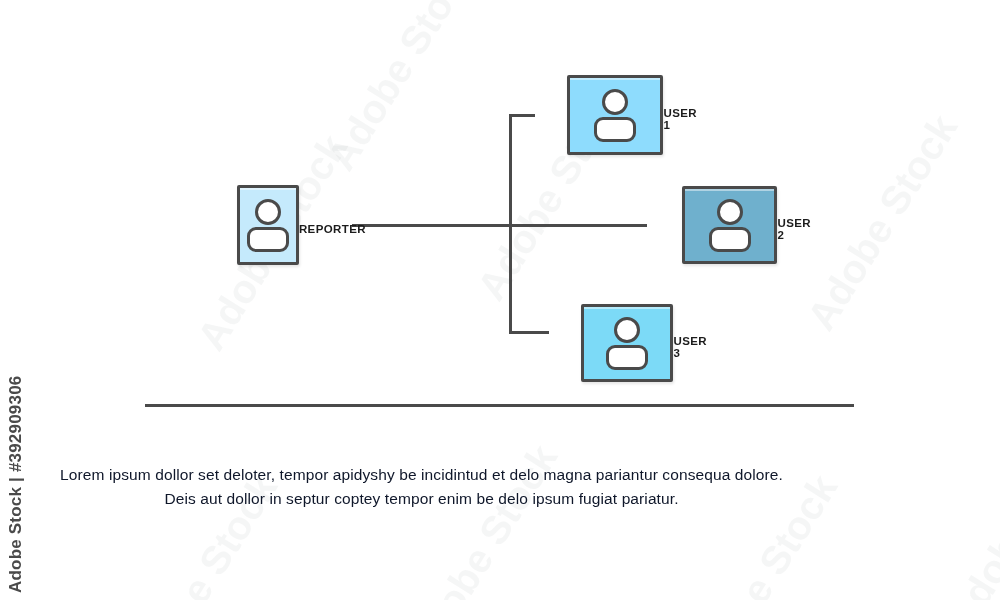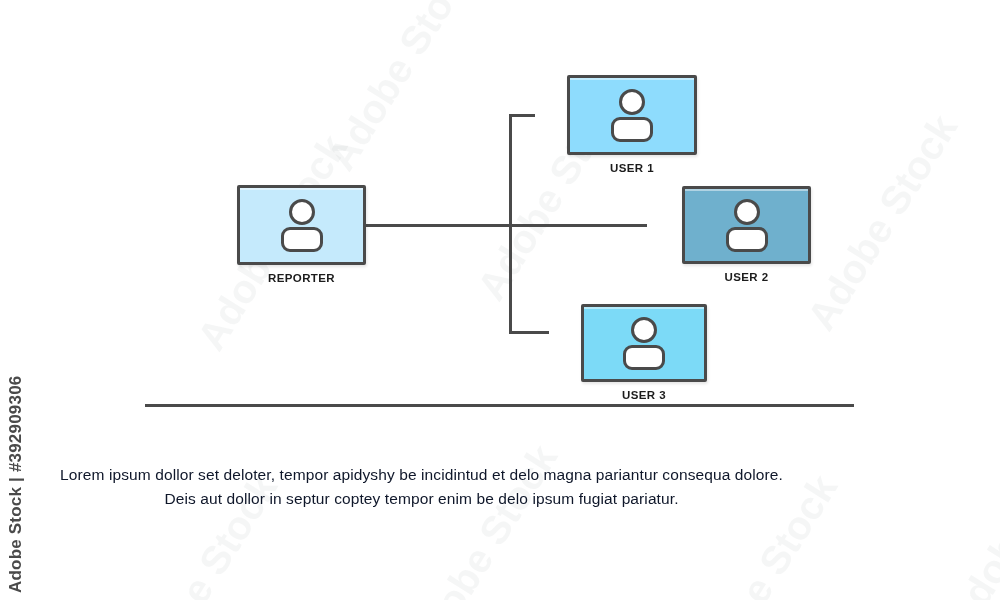--- a/index.html
+++ b/index.html
@@ -35,21 +35,21 @@
     font-size: 17px;
     font-weight: 600;
     letter-spacing: 0.2px;
     color: #4a4a4a;
   }
 
   
   .node {
     position: absolute;
     display: flex;
-    flex-direction: column;
+    flex-direction: row;
     align-items: center;
     padding-left: 24px;
   }
   .node-box {
     box-sizing: border-box;
     border: 3px solid #4a4a4a;
     border-radius: 2px;
     display: flex;
     align-items: center;
     justify-content: center;

